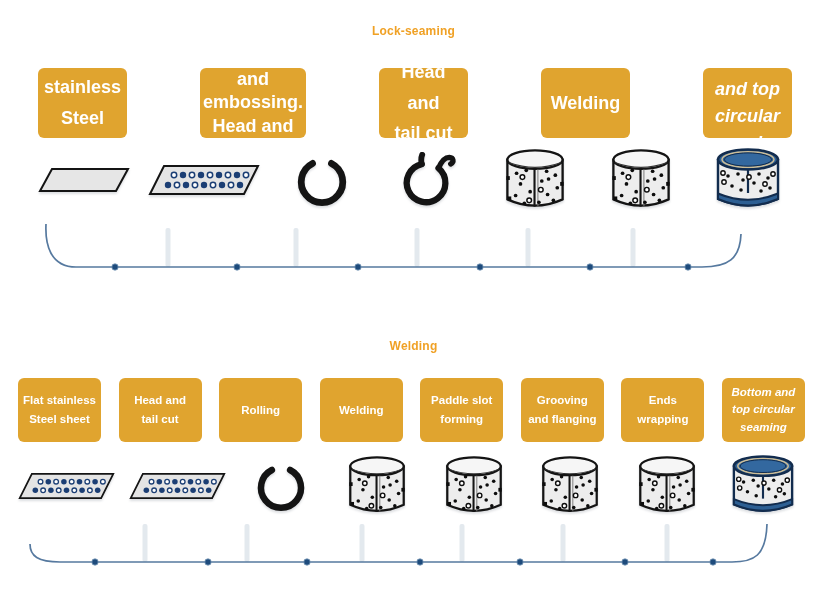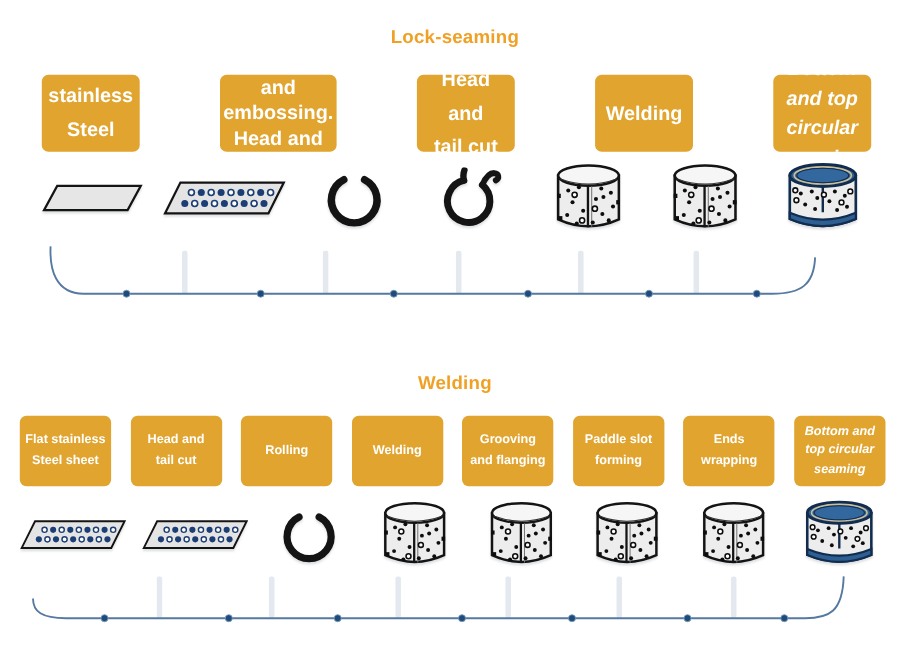--- a/index.html
+++ b/index.html
@@ -2,21 +2,21 @@
 <html style="--box-fill: #e0a42f; --box-text: #ffffff; --title-color: #f0a125; --line-color: #56799f; --dot-fill: #1e4b7c; --dot-stroke: #7c9cba; --tick-fill: #e3e9ee; --outline: #141414; --navy: #1b3e74; --steel-fill: #ededed; --steel-top: #f6f6f6; --cap-blue: #2d5f93; --cap-dark: #122c4e; --rim-tan: #cdbd96;"><head>
 <meta charset="utf-8">
 <style>
   html,body{margin:0;padding:0;background:#fff;}
   .canvas{
     position:relative;width:827px;height:591px;background:#fff;overflow:hidden;
     font-family:"Liberation Sans",sans-serif;
   }
   .section-title{
     position:absolute;left:0;right:0;text-align:center;
-    color:var(--title-color,#f0a125);font-size:17px;font-weight:bold;letter-spacing:.2px;
+    color:var(--title-color,#f0a125);font-size:12px;font-weight:bold;letter-spacing:.2px;
   }
   #title-lock{top:24px;}
   #title-weld{top:339px;}
 
   .boxes-row{position:absolute;left:0;right:0;display:flex;justify-content:space-between;}
   #boxes-lock{top:68px;height:70px;padding:0 35px 0 38px;}
   #boxes-weld{top:378px;height:64px;padding:0 22px 0 18px;}
 
   .step-box{
     box-sizing:border-box;border-radius:6px;
@@ -241,24 +241,24 @@
     <div class="step-box">
         <span class="narrow-58">Head and tail cut</span>
       </div>
     <div class="step-box">
         <span>Rolling</span>
       </div>
     <div class="step-box">
         <span>Welding</span>
       </div>
     <div class="step-box">
+        <span>Paddle slot forming</span>
+      </div>
+    <div class="step-box">
         <span class="narrow-72">Grooving and flanging</span>
-      </div>
-    <div class="step-box">
-        <span>Paddle slot forming</span>
       </div>
     <div class="step-box">
         <span>Ends wrapping</span>
       </div>
     <div class="step-box semi">
         <span>Bottom and top circular seaming</span>
       </div>
   </div>
 
   <div class="icons-row" id="icons-weld">

